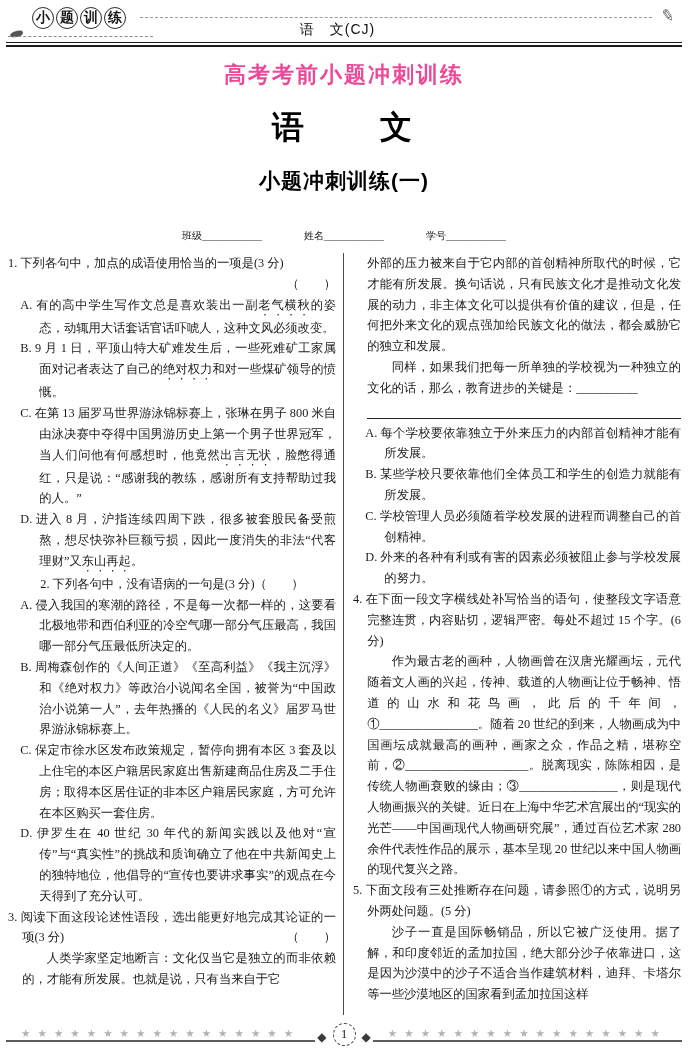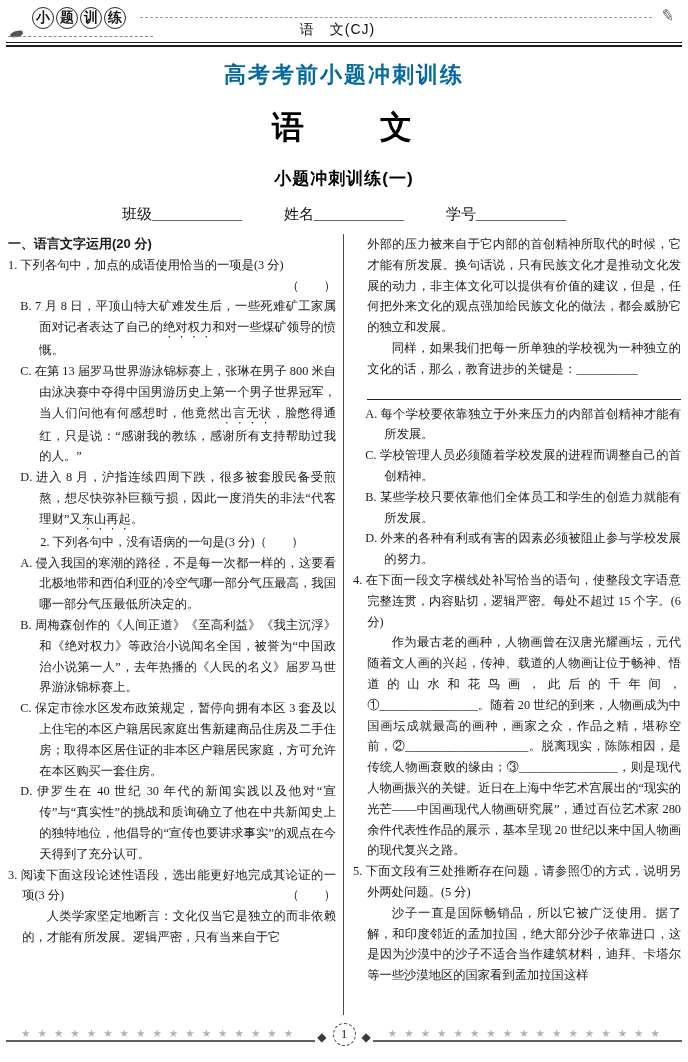--- a/index.html
+++ b/index.html
@@ -28,32 +28,32 @@
     font-family:"Liberation Sans","DejaVu Sans",sans-serif;
     font-size:14px; letter-spacing:1px; color:#111;
   }
   .pencil { position:absolute; right:14px; top:6px; font-size:16px; color:#666; transform:rotate(10deg); }
   .double-rule { position:absolute; left:6px; right:6px; bottom:0; height:5px;
     border-top:1.5px solid #1c1c1c; border-bottom:2.5px solid #1c1c1c; }
   
   .titles { text-align:center; flex:0 0 auto; }
   .main-title {
     margin-top:13px; font-size:22px; font-weight:bold; letter-spacing:2px;
-    font-family:"Liberation Sans","DejaVu Sans",sans-serif; color:#0369a1;
+    font-family:"Liberation Sans","DejaVu Sans",sans-serif; color:#ec4899;
   }
   .subject-title {
     margin-top:16px; font-size:32px; font-weight:bold; letter-spacing:4px;
     font-family:"Liberation Sans","DejaVu Sans",sans-serif; color:#000;
   }
   .sub-title {
-    margin-top:17px; font-size:17px; font-weight:bold; letter-spacing:1px;
+    margin-top:17px; font-size:21px; font-weight:bold; letter-spacing:1px;
     font-family:"Liberation Sans","DejaVu Sans",sans-serif; color:#000;
   }
-  .fields { margin-top:15px; display:flex; justify-content:center; gap:42px;
-    font-size:15px; color:#111; }
+  .fields { margin-top:34px; display:flex; justify-content:center; gap:42px;
+    font-size:10px; color:#111; }
   .fblank { letter-spacing:0; color:#333; }
   
   .columns { flex:1 1 auto; display:flex; padding:10px 7px 0 8px; }
   .col { flex:1 1 0; font-size:12.3px; line-height:20.8px; text-align:justify; }
   .col-left  { padding-right:7px; }
   .col-right { padding-left:9px; }
   .vdivider { flex:0 0 1px; background:#4a4a4a; margin-bottom:4px; }
   .section-head { font-family:"Liberation Sans","DejaVu Sans",sans-serif; font-weight:bold; font-size:13px; }
   .stem { padding-left:1.15em; text-indent:-1.15em; }
   .qrow { display:flex; justify-content:center; }
@@ -106,52 +106,52 @@
   <div class="fields">
     <span><span>班级</span><span class="fblank">____________</span></span>
     <span><span>姓名</span><span class="fblank">____________</span></span>
     <span><span>学号</span><span class="fblank">____________</span></span>
   </div>
 </div>
 
 <div class="columns">
 
   <div class="col col-left">
-    <div class="section-head">一、语言文字运用(20 分)</div>
 
     <div class="stem">1. 下列各句中，加点的成语使用恰当的一项是(3 分)</div>
     <div class="bracket">（　　）</div>
 
-    <div class="opt"><span>B.</span> <span>7 月 8 日，平顶山特大矿难发生后，一些死难矿工家属面对记者表达了自己的</span><span class="emdot">绝对权力</span><span>和对一些煤矿领导的愤慨。</span></div>
+    <div class="opt"><span>A.</span> <span>有的高中学生写作文总是喜欢装出一副</span><span class="emdot">老气横秋</span><span>的姿态，动辄用大话套话官话吓唬人，这种文风必须改变。</span></div>
+    <div class="opt"><span>B.</span> <span>9 月 1 日，平顶山特大矿难发生后，一些死难矿工家属面对记者表达了自己的</span><span class="emdot">绝对权力</span><span>和对一些煤矿领导的愤慨。</span></div>
     <div class="opt"><span>C.</span> <span>在第 13 届罗马世界游泳锦标赛上，张琳在男子 800 米自由泳决赛中夺得中国男游历史上第一个男子世界冠军，当人们问他有何感想时，他竟然</span><span class="emdot">出言无状</span><span>，脸憋得通红，只是说：“感谢我的教练，感谢所有支持帮助过我的人。”</span></div>
     <div class="opt"><span>D.</span> <span>进入 8 月，沪指连续四周下跌，很多被套股民备受煎熬，想尽快弥补巨额亏损，因此一度消失的非法“代客理财”又</span><span class="emdot">东山再起</span><span>。</span></div>
 
     <div class="qrow">
       <span class="stem">2. 下列各句中，没有语病的一句是(3 分)</span>
       <span class="bracket">（　　）</span>
     </div>
     <div class="opt"><span>A.</span> <span>侵入我国的寒潮的路径，不是每一次都一样的，这要看北极地带和西伯利亚的冷空气哪一部分气压最高，我国哪一部分气压最低所决定的。</span></div>
     <div class="opt"><span>B.</span> <span>周梅森创作的《人间正道》《至高利益》《我主沉浮》和《绝对权力》等政治小说闻名全国，被誉为“中国政治小说第一人”，去年热播的《人民的名义》届罗马世界游泳锦标赛上。</span></div>
     <div class="opt"><span>C.</span> <span>保定市徐水区发布政策规定，暂停向拥有本区 3 套及以上住宅的本区户籍居民家庭出售新建商品住房及二手住房；取得本区居住证的非本区户籍居民家庭，方可允许在本区购买一套住房。</span></div>
     <div class="opt"><span>D.</span> <span>伊罗生在 40 世纪 30 年代的新闻实践以及他对“宣传”与“真实性”的挑战和质询确立了他在中共新闻史上的独特地位，他倡导的“宣传也要讲求事实”的观点在今天得到了充分认可。</span></div>
 
     <div class="stem"><span>3. 阅读下面这段论述性语段，选出能更好地完成其论证的一项(3 分)</span><span class="br-float">（　　）</span></div>
-    <div class="qpara">人类学家坚定地断言：文化仅当它是独立的而非依赖的，才能有所发展。逻辑严密，只有当来自于它</div>
+    <div class="qpara">人类学家坚定地断言：文化仅当它是独立的而非依赖的，才能有所发展。也就是说，只有当来自于它</div>
   </div>
 
   <div class="vdivider"></div>
 
   <div class="col col-right">
     <div class="qpara cont-para">外部的压力被来自于它内部的首创精神所取代的时候，它才能有所发展。换句话说，只有民族文化才是推动文化发展的动力，非主体文化可以提供有价值的建议，但是，任何把外来文化的观点强加给民族文化的做法，都会威胁它的独立和发展。</div>
     <div class="qpara">同样，如果我们把每一所单独的学校视为一种独立的文化的话，那么，教育进步的关键是：__________</div>
     <div class="blank-line"></div>
 
     <div class="opt"><span>A.</span> <span>每个学校要依靠独立于外来压力的内部首创精神才能有所发展。</span></div>
+    <div class="opt"><span>B.</span> <span>某些学校只要依靠他们全体员工和学生的创造力就能有所发展。</span></div>
     <div class="opt"><span>C.</span> <span>学校管理人员必须随着学校发展的进程而调整自己的首创精神。</span></div>
-    <div class="opt"><span>B.</span> <span>某些学校只要依靠他们全体员工和学生的创造力就能有所发展。</span></div>
     <div class="opt"><span>D.</span> <span>外来的各种有利或有害的因素必须被阻止参与学校发展的努力。</span></div>
 
     <div class="stem">4. 在下面一段文字横线处补写恰当的语句，使整段文字语意完整连贯，内容贴切，逻辑严密。每处不超过 15 个字。(6 分)</div>
     <div class="qpara">作为最古老的画种，人物画曾在汉唐光耀画坛，元代随着文人画的兴起，传神、载道的人物画让位于畅神、悟道的山水和花鸟画，此后的千年间，①________________。随着 20 世纪的到来，人物画成为中国画坛成就最高的画种，画家之众，作品之精，堪称空前，②____________________。脱离现实，陈陈相因，是传统人物画衰败的缘由；③________________，则是现代人物画振兴的关键。近日在上海中华艺术宫展出的“现实的光芒——中国画现代人物画研究展”，通过百位艺术家 280 余件代表性作品的展示，基本呈现 20 世纪以来中国人物画的现代复兴之路。</div>
 
     <div class="stem">5. 下面文段有三处推断存在问题，请参照①的方式，说明另外两处问题。(5 分)</div>
     <div class="qpara">沙子一直是国际畅销品，所以它被广泛使用。据了解，和印度邻近的孟加拉国，绝大部分沙子依靠进口，这是因为沙漠中的沙子不适合当作建筑材料，迪拜、卡塔尔等一些沙漠地区的国家看到孟加拉国这样</div>
   </div>
 </div>
 

